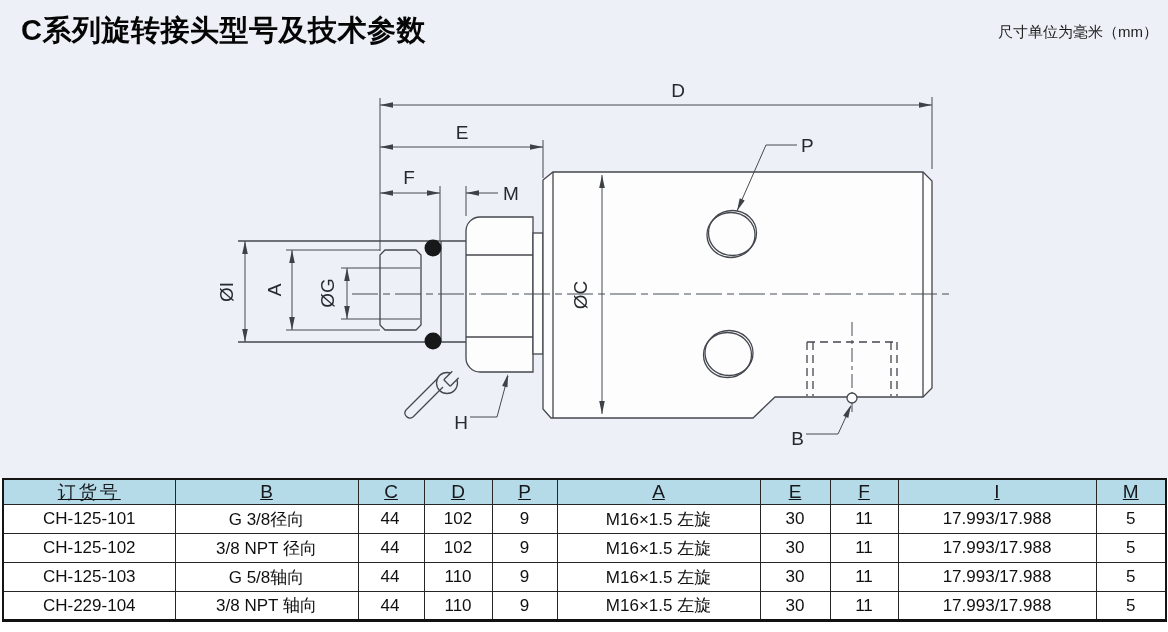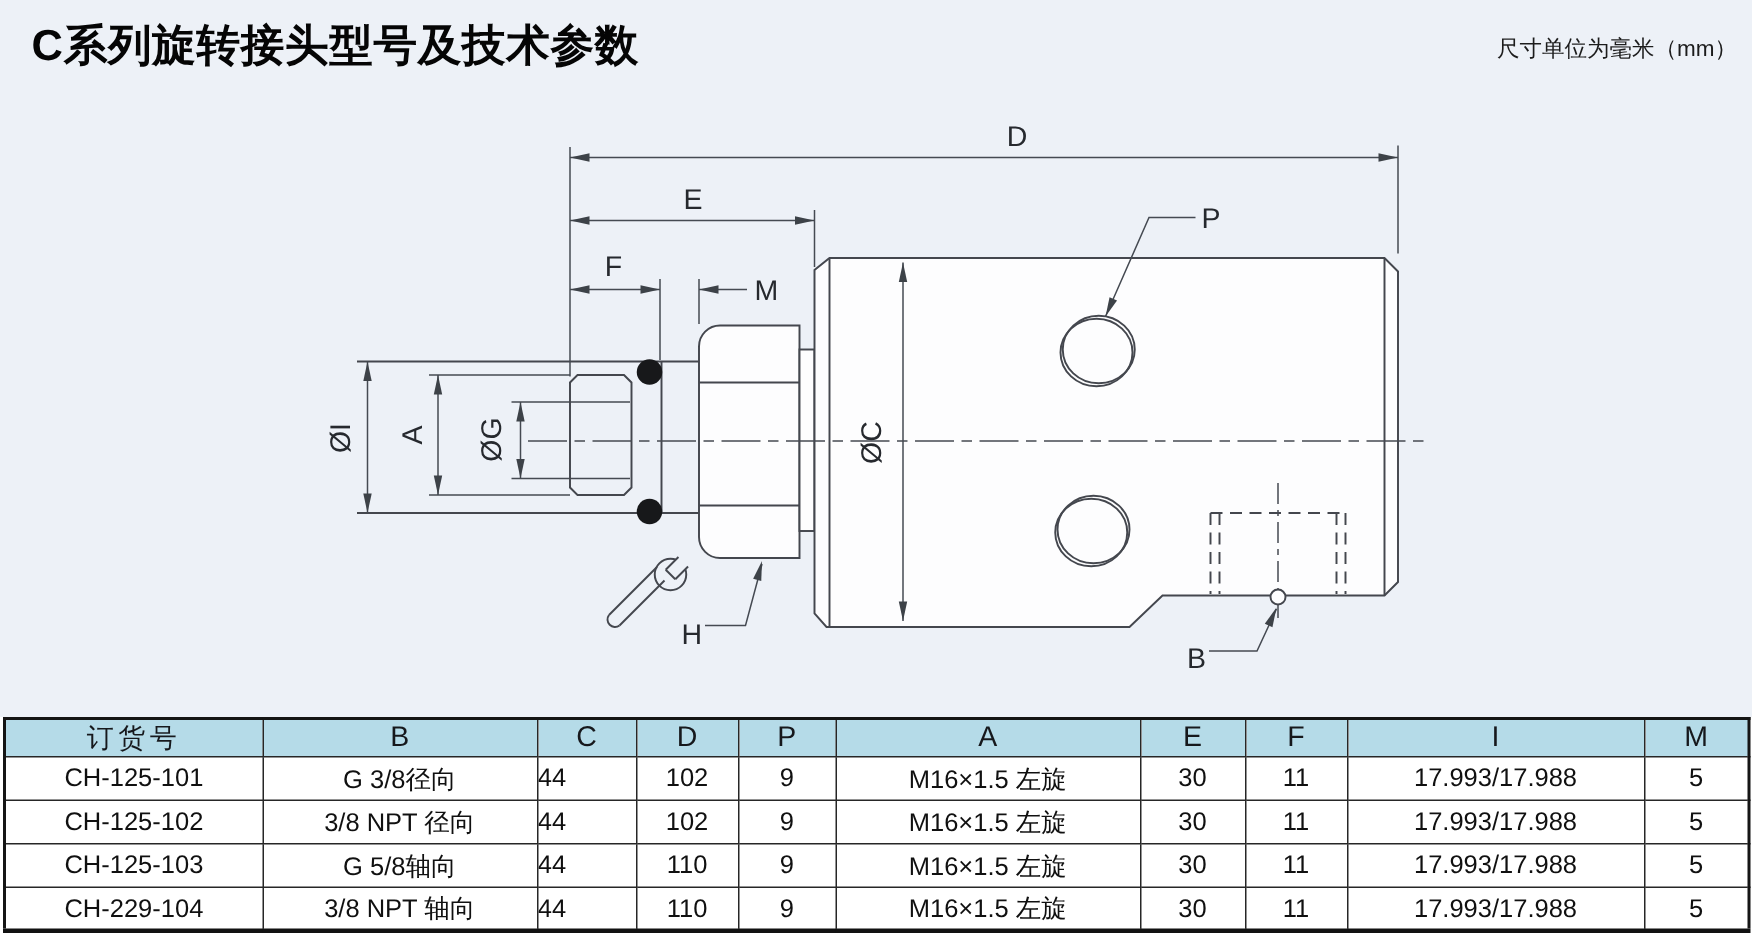--- a/index.html
+++ b/index.html
@@ -31,30 +31,30 @@
   table.spec{
     position:absolute;left:2px;top:478px;width:1164px;
     border-collapse:collapse;table-layout:fixed;background:#fff;
     font-family:"Liberation Sans",sans-serif;color:#101010;
   }
   table.spec th,table.spec td{
     border:1px solid #262626;text-align:center;padding:0;
     white-space:nowrap;overflow:hidden;
   }
   table.spec{border:2px solid #151515;border-bottom:3px solid #111;}
-  table.spec thead tr{height:14px;}
+  table.spec thead tr{height:14px;text-decoration:underline;}
   table.spec tbody tr{height:29px;padding-left:48px;}
   table.spec thead th{
     background:#b5dbe8;font-size:19px;font-weight:400;color:#16181c;
   }
   table.spec thead th.hdr-order{
     font-family:"Liberation Serif",serif;font-size:18px;letter-spacing:3px;
   }
   table.spec tbody td{font-size:17px;}
-  table.spec td.col-c{text-align:left;padding-right:2px;}
+  table.spec td.col-c{text-align:center;padding-right:2px;}
 </style>
 </head>
 <body>
 
 <div class="top-panel"></div>
 
 <div class="page-title">C系列旋转接头型号及技术参数</div>
 <div class="unit-note">尺寸单位为毫米（mm）</div>
 
 <svg class="drawing" width="1168" height="478" viewBox="0 0 1168 478">

